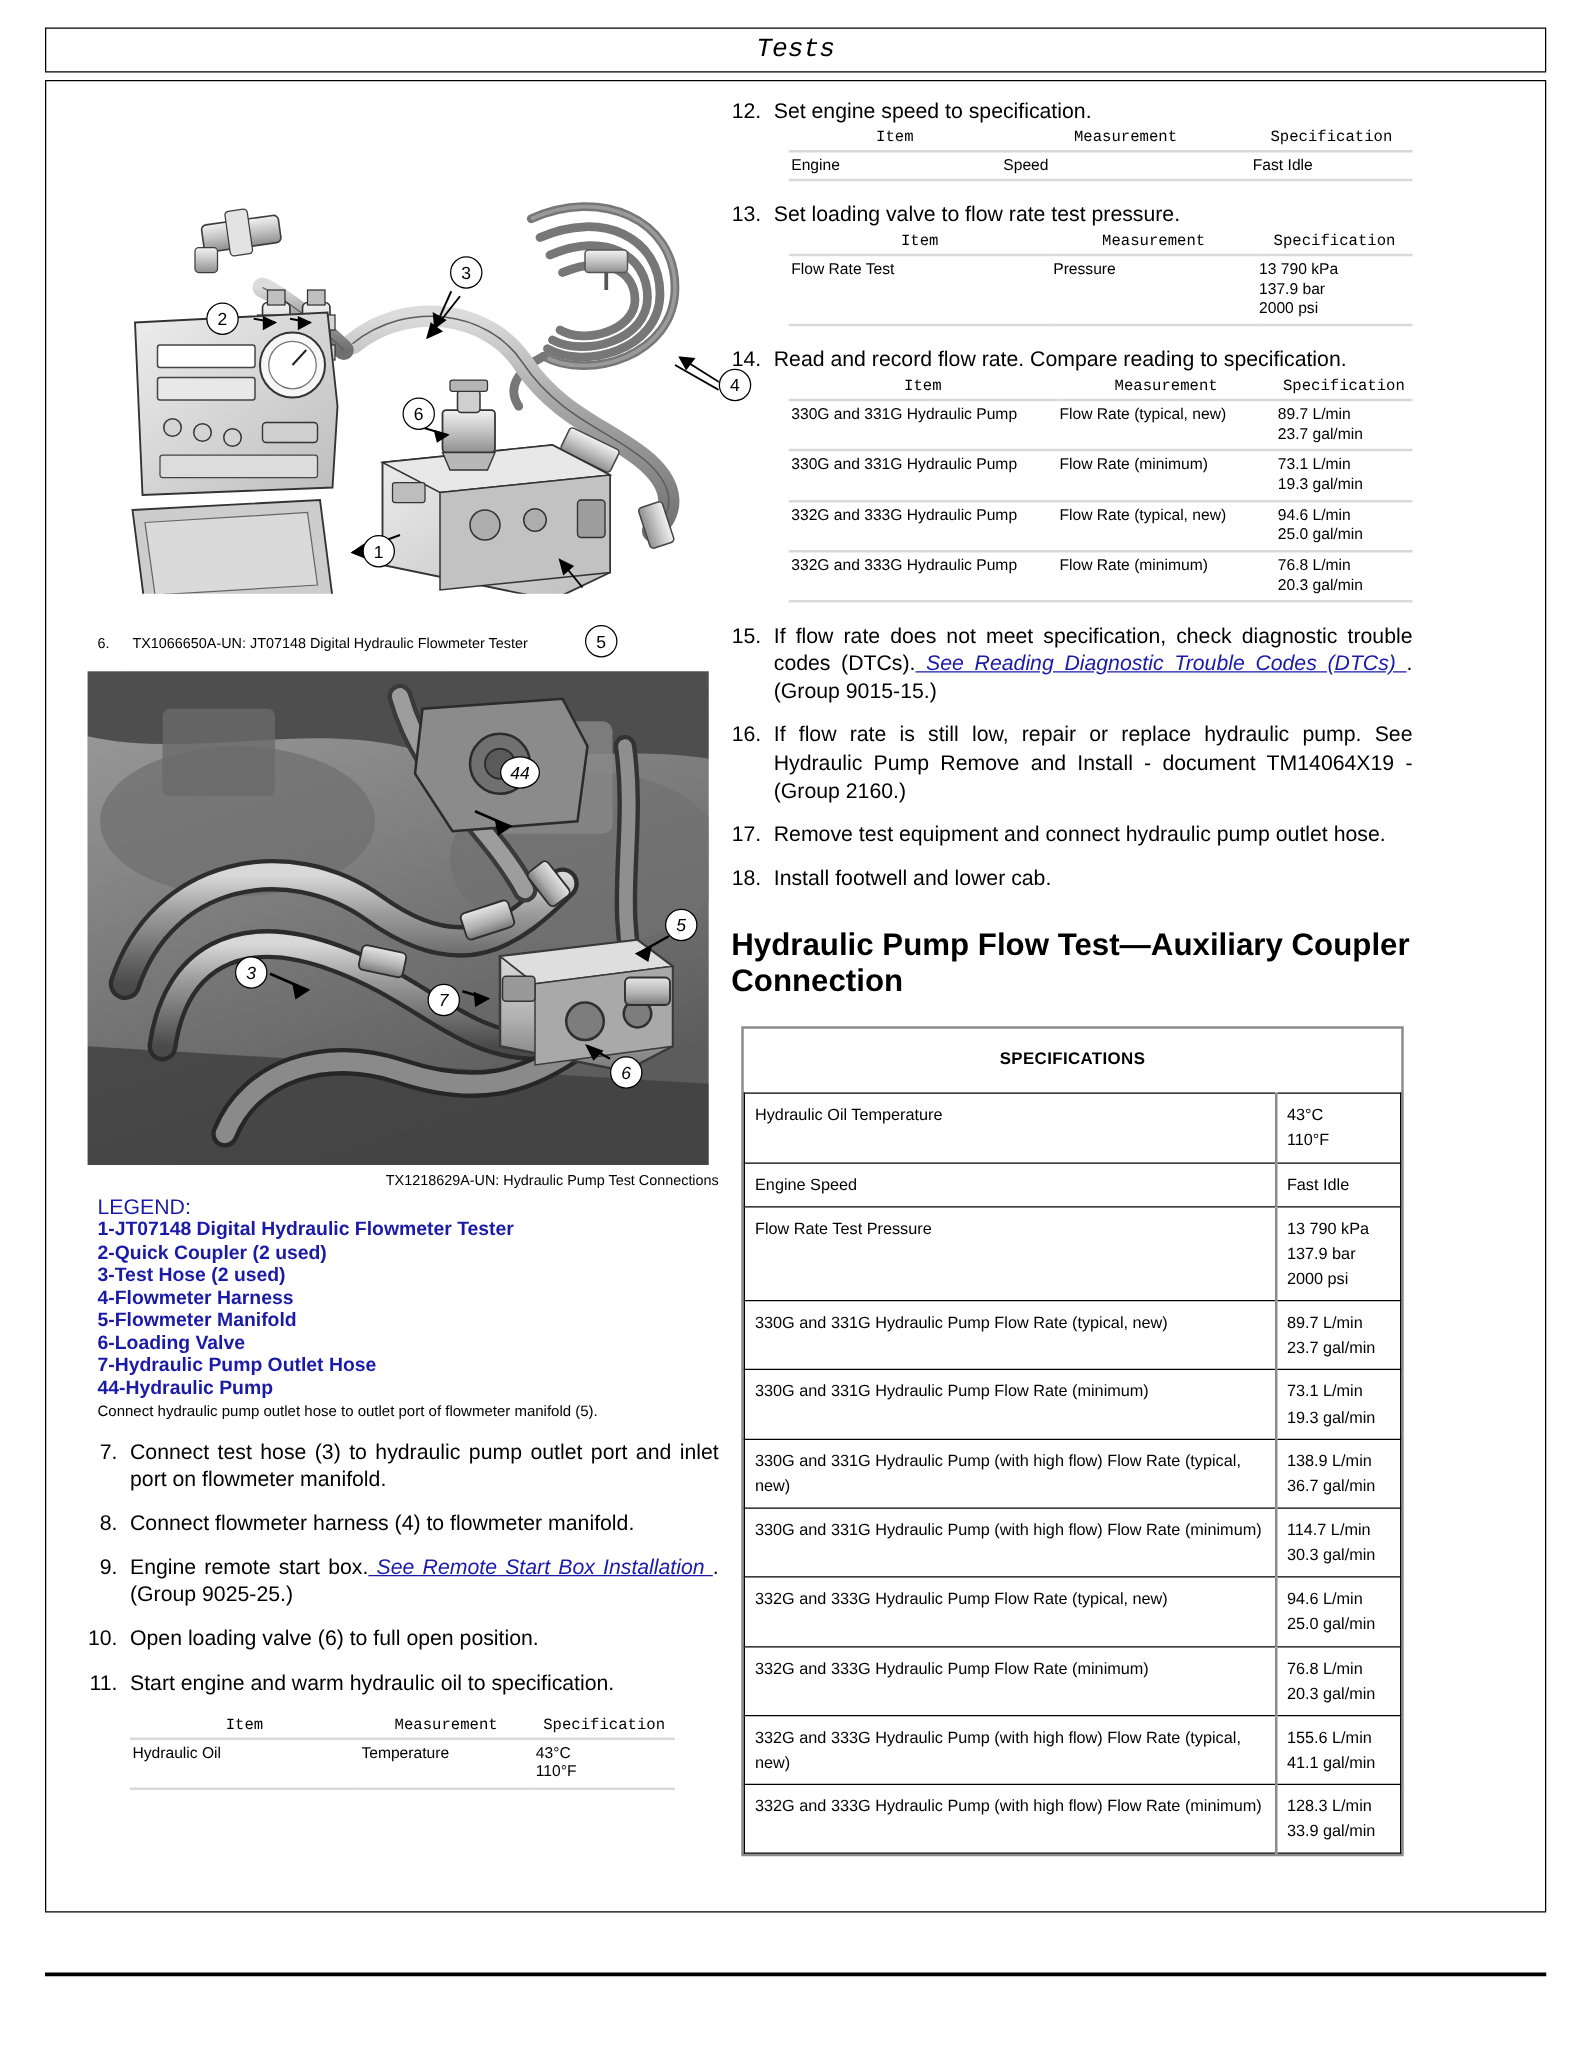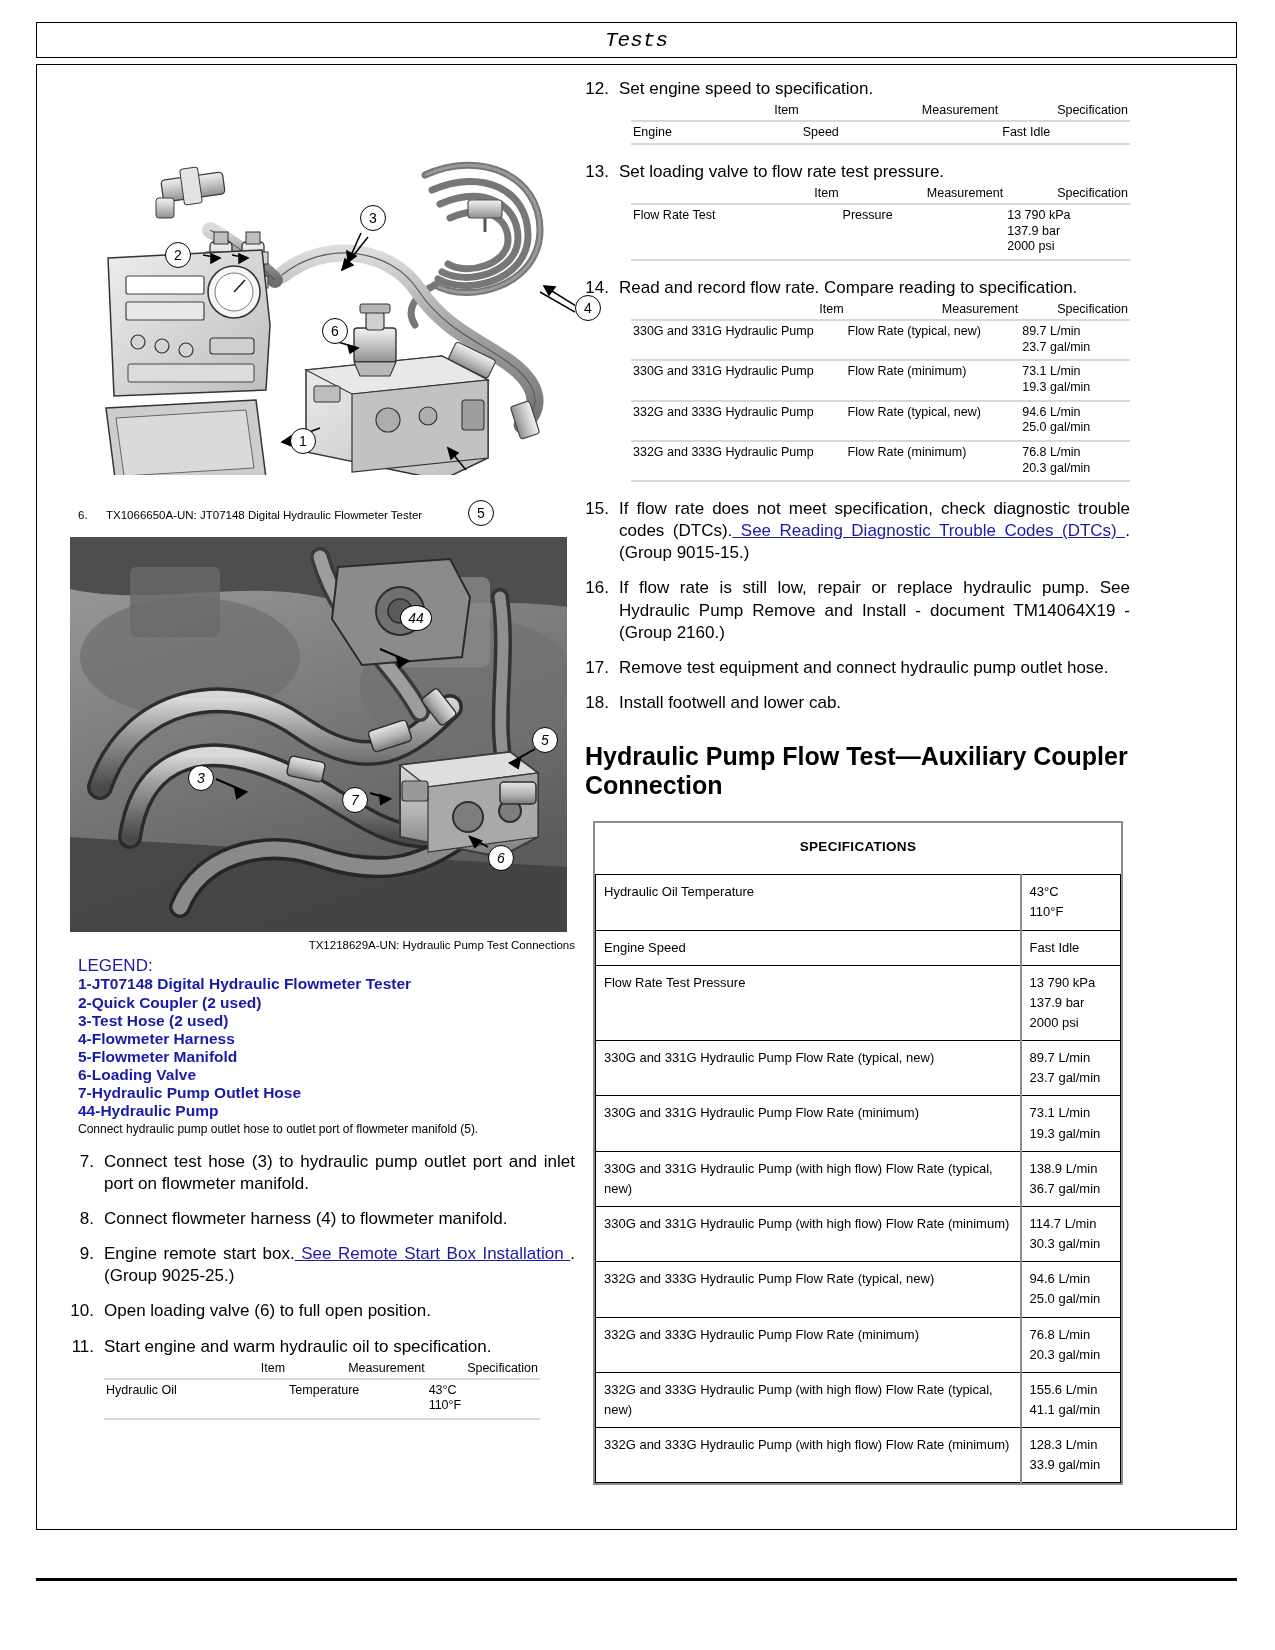--- a/index.html
+++ b/index.html
@@ -114,39 +114,41 @@
   .step-num {
     width: 34px; flex: none;
     text-align: right;
     padding-right: 10px;
   }
   .step-body { flex: 1; text-align: justify; }
   .step-body.nojust { text-align: left; }
   .link {
     color: #1a1aa8;
     text-decoration: underline;
+    font-style: italic;
   }
   .para {
     font-size: 12px;
     line-height: 1.3;
     margin: 0 0 13px 0;
   }
 
   
   .spec-inline {
     width: 100%;
     border-collapse: collapse;
     font-size: 12.5px;
     margin: 2px 0 16px 0;
   }
   .spec-inline th {
-    text-align: right;
+    text-align: center;
     font-weight: normal;
     padding: 1px 2px 3px 2px;
     border-bottom: 2.5px solid #d9d9d9;
+    font-family: Liberation Mono, monospace;
   }
   .spec-inline td {
     padding: 3px 2px 4px 2px;
     border-bottom: 2.5px solid #d9d9d9;
     vertical-align: top;
   }
   .spec-inline .multi { line-height: 1.25; }
 
   .left-inline-wrap { padding-left: 34px; width: 470px; }
   .right-inline-wrap { padding-left: 46px; }
@@ -467,21 +469,21 @@
       <div class="step">
         <div class="step-num">9.</div>
         <div class="step-body"><span>Engine remote start box.</span><a class="link" href="#"> See Remote Start Box Installation </a><span>. (Group 9025-25.)</span></div>
       </div>
 
       <div class="step">
         <div class="step-num">10.</div>
         <div class="step-body nojust">Open loading valve (6) to full open position.</div>
       </div>
 
-      <div class="step" style="margin-bottom:2px;align-items:flex-end;">
+      <div class="step" style="margin-bottom:14px;align-items:flex-end;">
         <div class="step-num">11.</div>
         <div class="step-body nojust">Start engine and warm hydraulic oil to specification.</div>
       </div>
     </div>
 
     <div class="left-inline-wrap">
       <table class="spec-inline">
         <thead>
           <tr>
             <th style="width:42%">Item</th>

